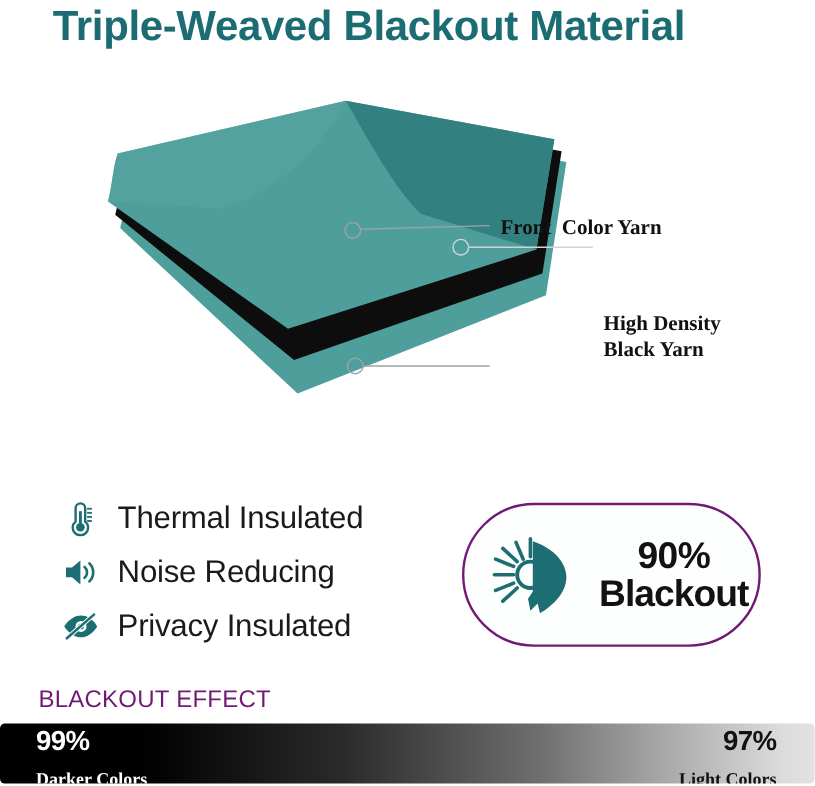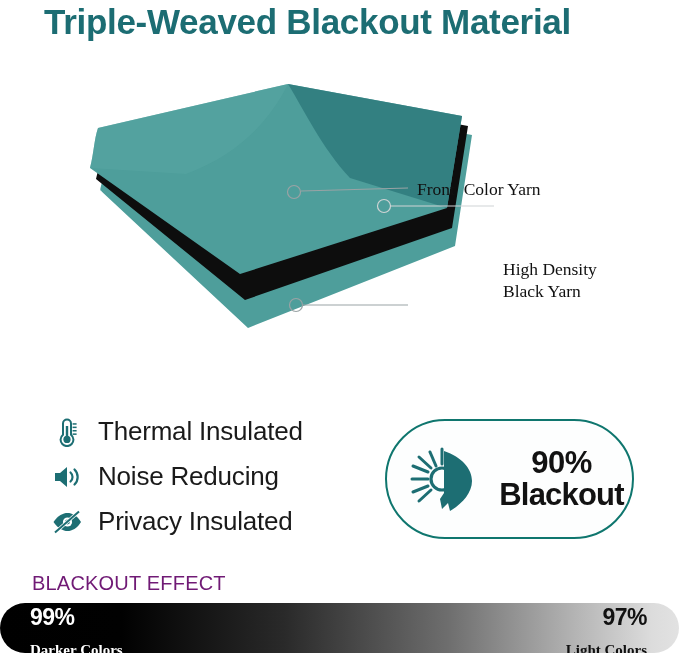--- a/index.html
+++ b/index.html
@@ -31,20 +31,21 @@
     white-space: nowrap;
   }
 
   
   .diagram {
     position: absolute;
     top: 78px;
     left: 0;
     width: 576px;
     height: 275px;
+    font-weight: bold;
   }
   .diagram svg {
     display: block;
   }
 
   .callout-label {
     position: absolute;
     font-family: "Liberation Serif", serif;
     font-size: 17.5px;
     color: #111111;
@@ -85,21 +86,21 @@
     letter-spacing: -0.2px;
   }
 
   
   .badge {
     position: absolute;
     left: 385px;
     top: 419px;
     width: 249px;
     height: 120px;
-    border: 2px solid #0f766e;
+    border: 2px solid #701a75;
     border-radius: 60px;
     background: #fdfefe;
     display: flex;
     align-items: center;
     justify-content: flex-start;
     box-sizing: border-box;
     padding-left: 16px;
   }
   .badge-icon {
     width: 78px;
@@ -137,21 +138,21 @@
     color: #701a75;
     letter-spacing: 0.2px;
     white-space: nowrap;
   }
   .bar {
     position: absolute;
     left: 0px;
     top: 603px;
     width: 679px;
     height: 50px;
-    border-radius: 25px;
+    border-radius: 4px;
     background: linear-gradient(to right, #000000 0%, #010101 18%, #2a2a2a 42%, #6e6e6e 66%, #b5b5b5 85%, #dcdcdc 96%, #e2e2e2 100%);
     overflow: hidden;
   }
   .bar-left {
     position: absolute;
     left: 30px;
     top: 3px;
     color: #ffffff;
     line-height: 1.0;
   }

